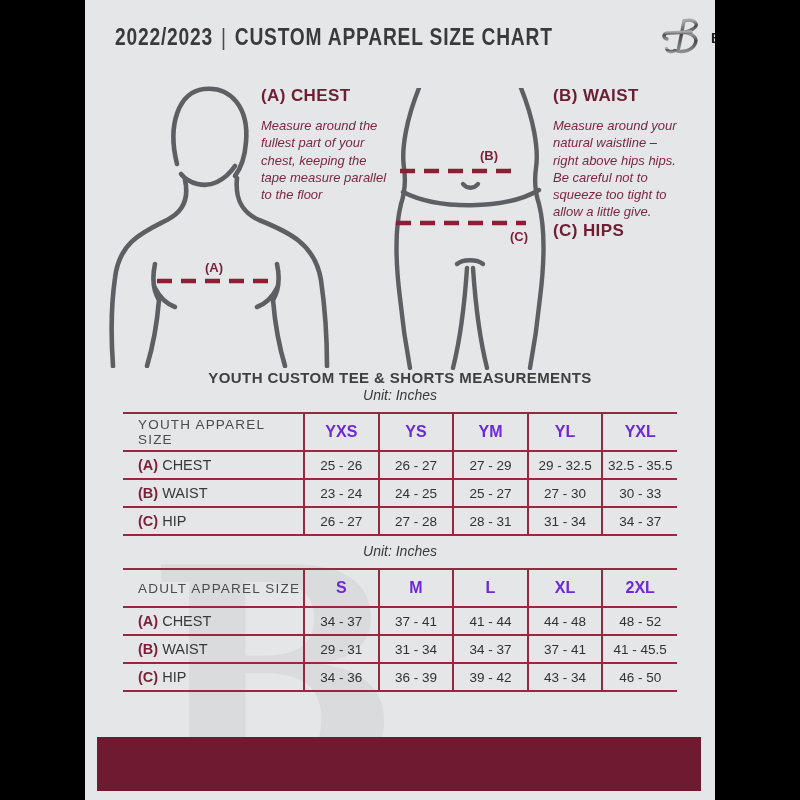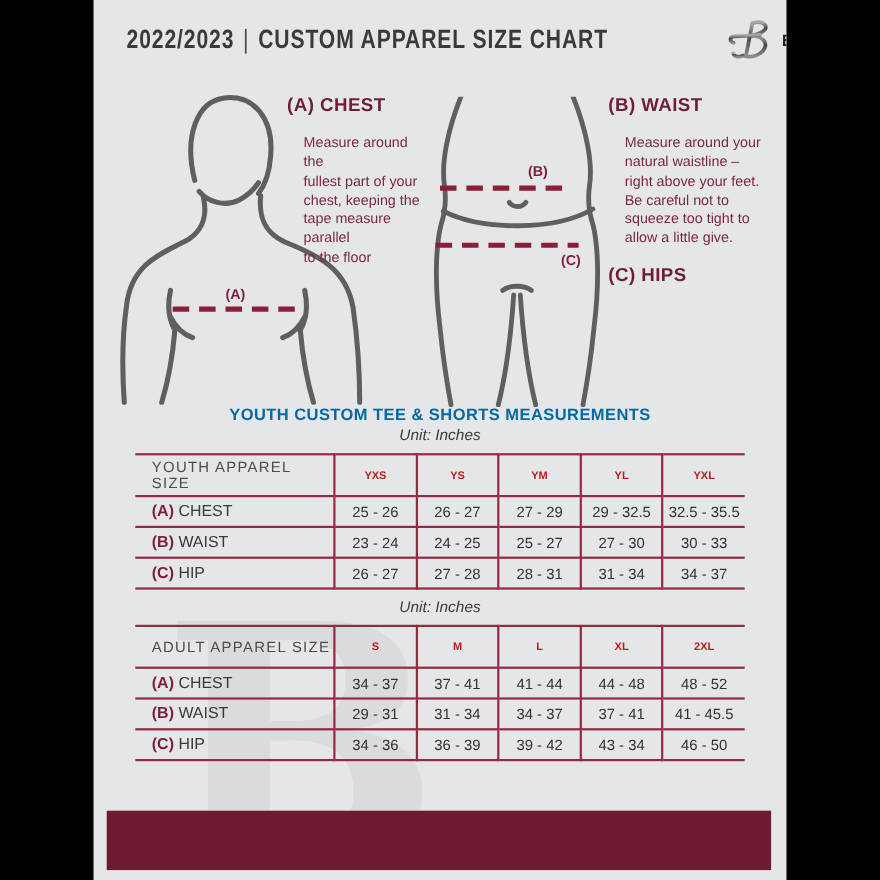--- a/index.html
+++ b/index.html
@@ -19,35 +19,35 @@
   .brand-name { font-size: 15px; font-weight: 700; letter-spacing: 4.5px; color: #1e1e20;
                 transform: scaleX(.92); transform-origin: left center; white-space: nowrap; }
 
   
   .guide svg { display: block; }
   .fig1 { position: absolute; left: 24px;  top: 82px; z-index: 1; }
   .fig2 { position: absolute; left: 308px; top: 88px; z-index: 1; }
   .txt-chest { position: absolute; left: 176px; top: 86px; width: 140px; z-index: 2; }
   .txt-right { position: absolute; left: 468px; top: 86px; width: 154px; z-index: 2; }
   .guide-h { font-size: 17px; font-weight: 700; color: #6e1d33; letter-spacing: .4px; margin: 0 0 11px; }
-  .guide-p { font-size: 13px; color: #7c2740; line-height: 1.33;
-             white-space: pre-line; margin: 15px; }
-  .txt-right .sec2 { margin-top: 15px; }
+  .guide-p { font-size: 13px; font-style: italic; color: #7c2740; line-height: 1.33;
+             white-space: pre-line; margin: 0; }
+  .txt-right .sec2 { }
 
   
   .table-block { position: absolute; left: 0; width: 100%; text-align: center; z-index: 1; }
   .table-block.youth { top: 369px; }
   .table-block.adult { top: 542px; }
-  .tbl-title { font-size: 15px; font-weight: 700; color: #0369a1; letter-spacing: .4px; }
+  .tbl-title { font-size: 15px; font-weight: 700; color: #404040; letter-spacing: .4px; }
   .tbl-unit  { font-size: 14px; font-style: italic; color: #3a3a3c; margin: 1px 1px 9px; }
   table { margin: 0 auto; border-collapse: collapse; width: 554px; table-layout: fixed; }
   th, td { border: 2px solid #94293f; }
   th:first-child, td:first-child { border-left: none; }
   th:last-child,  td:last-child  { border-right: none; }
-  thead th { height: 38px; font-size: 10px; font-weight: 700; color: #b91c1c; }
+  thead th { height: 38px; font-size: 16px; font-weight: 700; color: #6d28d9; }
   thead th.label-col { font-weight: 400; font-size: 13.5px; letter-spacing: 1.2px;
                        color: #4b4c4f; text-align: left; padding-left: 15px; }
   tbody td { height: 28px; font-size: 13.5px; color: #323234; }
   tbody td.label-col { text-align: left; padding-left: 15px; font-size: 14.5px; color: #39393b; }
   tbody td.label-col .prefix { color: #7c1f37; font-weight: 700; }
 
   
   .wm { position: absolute; left: 62px; top: 528px; z-index: 0;
         font-family: "DejaVu Serif", serif; font-weight: 700;
         font-size: 300px; line-height: 1; color: #dadbdd; }
@@ -126,21 +126,21 @@
         <text x="96" y="72" text-anchor="middle" class="marker-label">(B)</text>
         <line x1="3" y1="135" x2="133" y2="135" stroke="#8c1e37" stroke-width="4.6" stroke-dasharray="15 9"></line>
         <text x="126" y="153" text-anchor="middle" class="marker-label">(C)</text>
       </svg>
     </div>
 
     <div class="txt-right">
       <div class="guide-h">(B) WAIST</div>
       <p class="guide-p">Measure around your
 natural waistline –
-right above your feet.
+right above hips hips.
 Be careful not to
 squeeze too tight to
 allow a little give.</p>
       <div class="guide-h sec2">(C) HIPS</div>
     </div>
 
     <div class="wm">B</div>
 
     <div class="table-block youth">
       <div class="tbl-title">YOUTH CUSTOM TEE &amp; SHORTS MEASUREMENTS</div>

